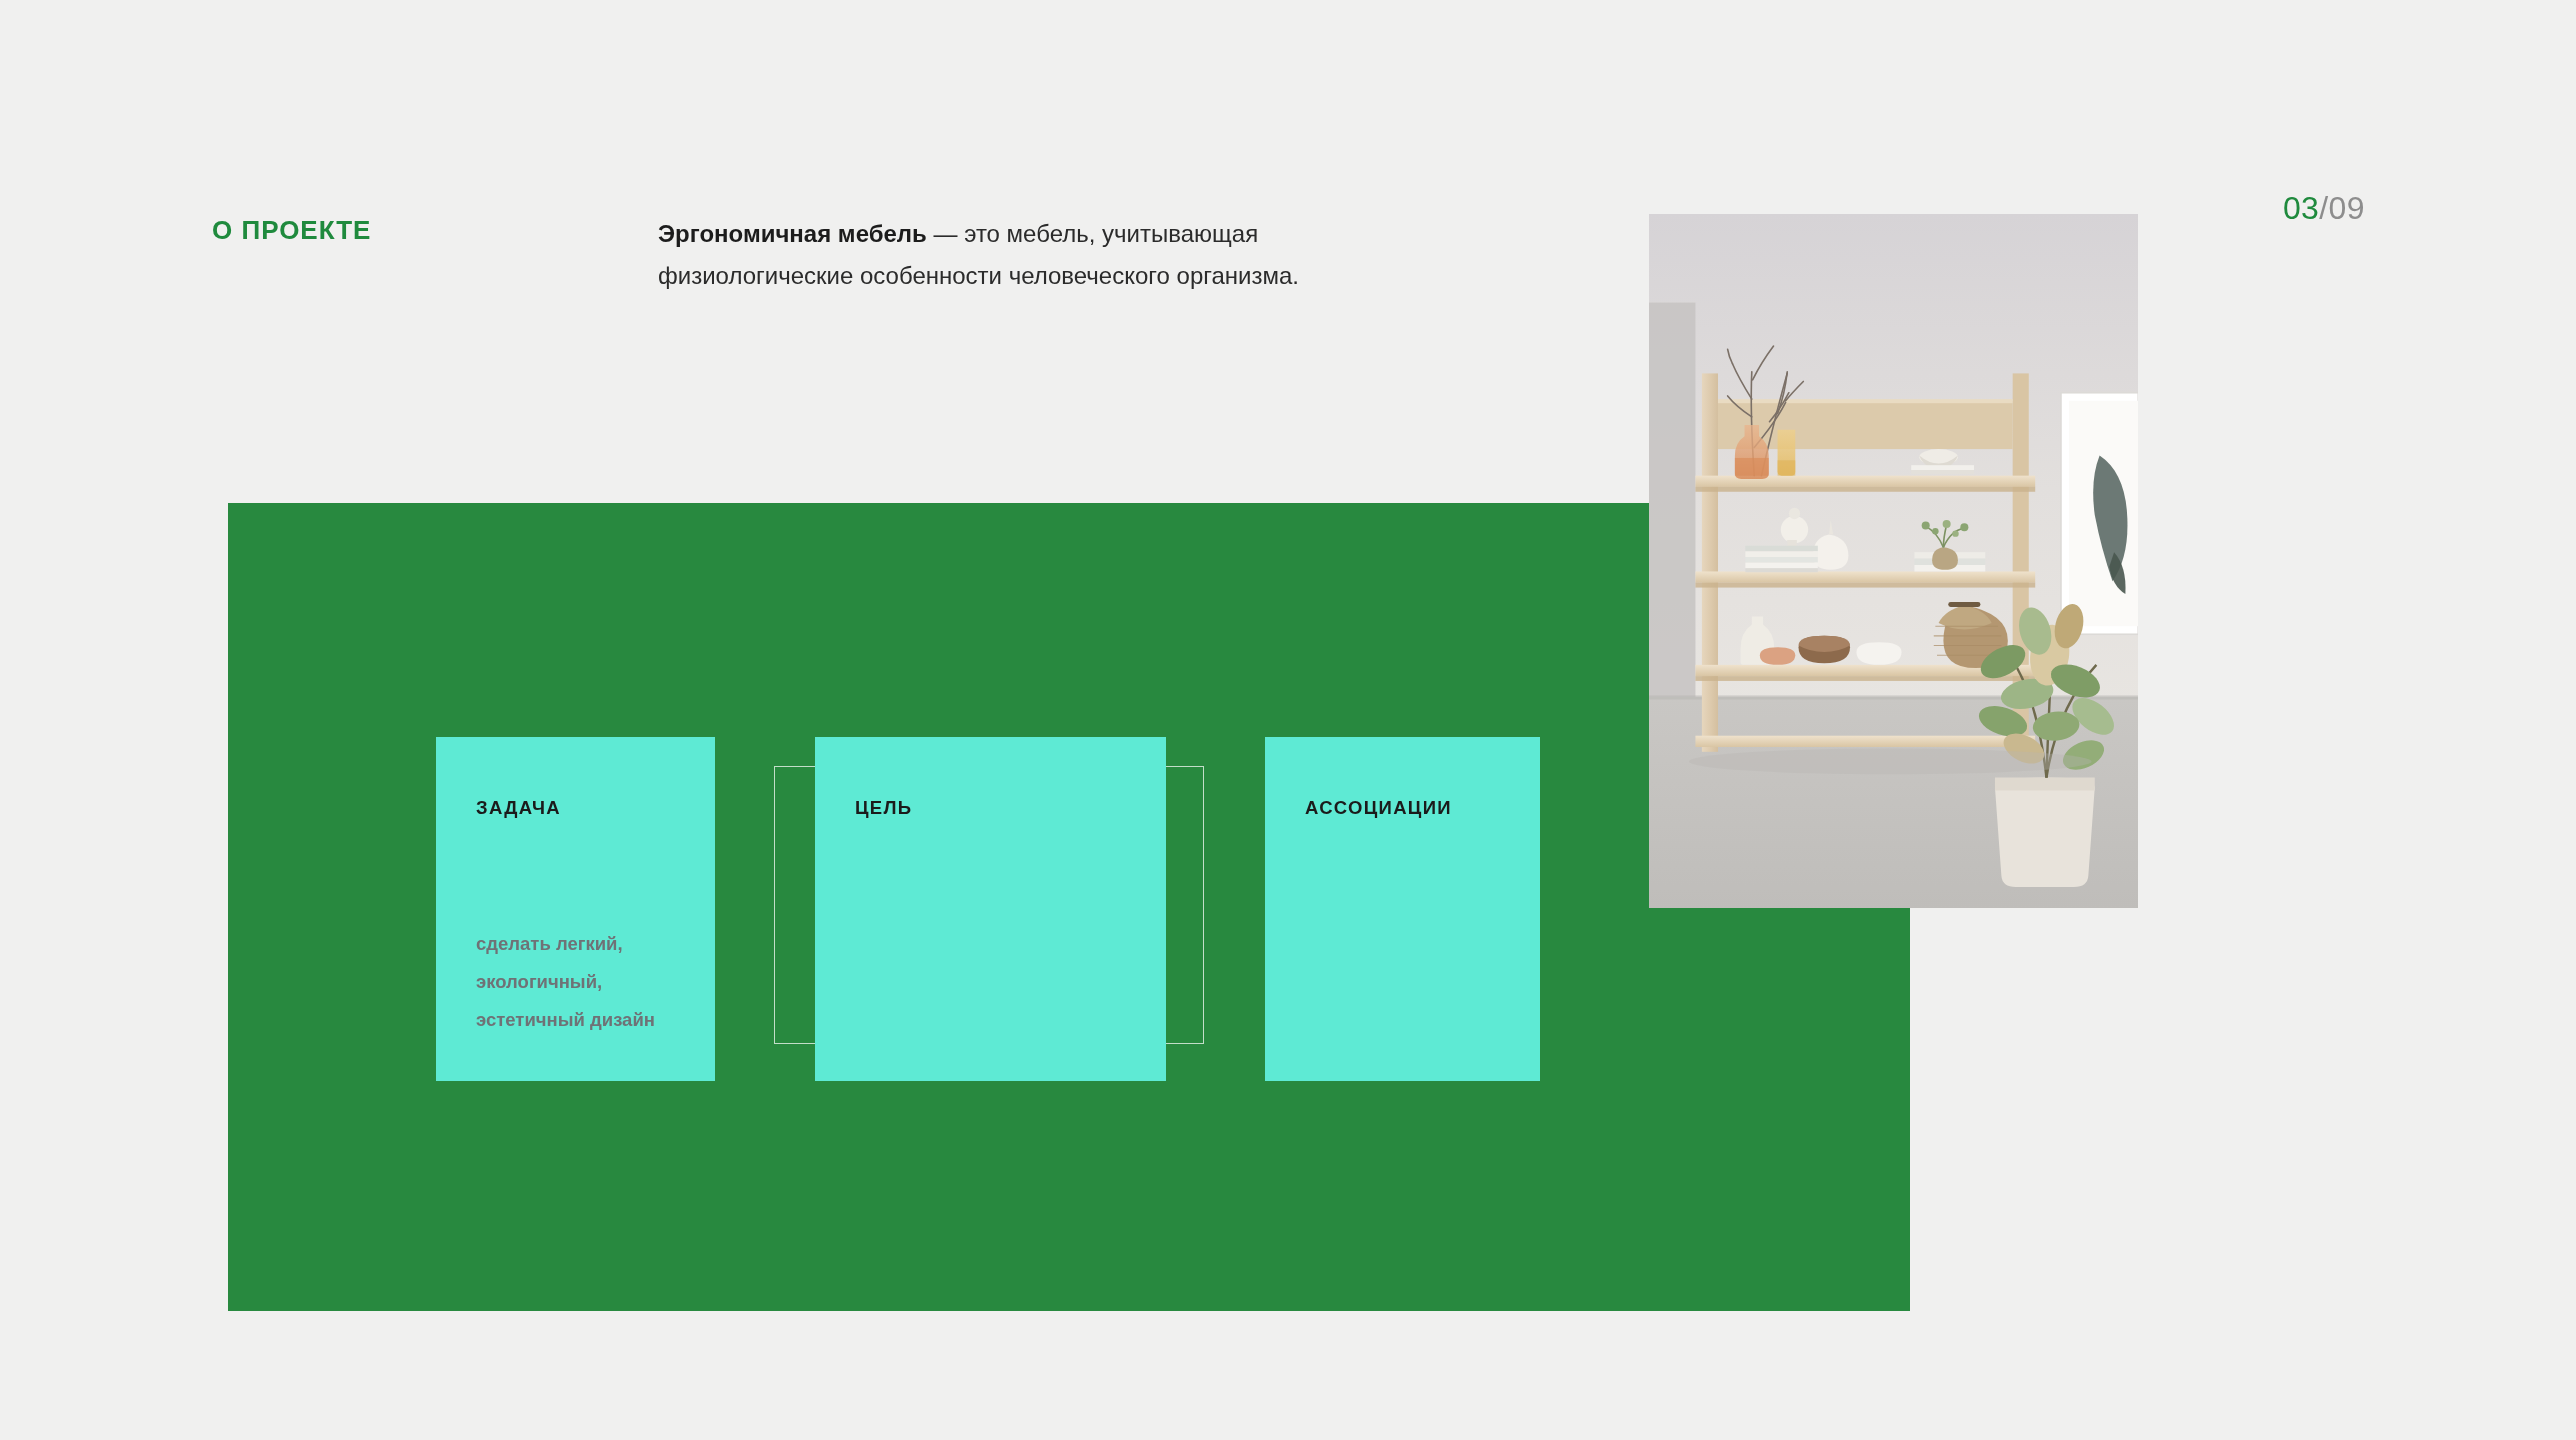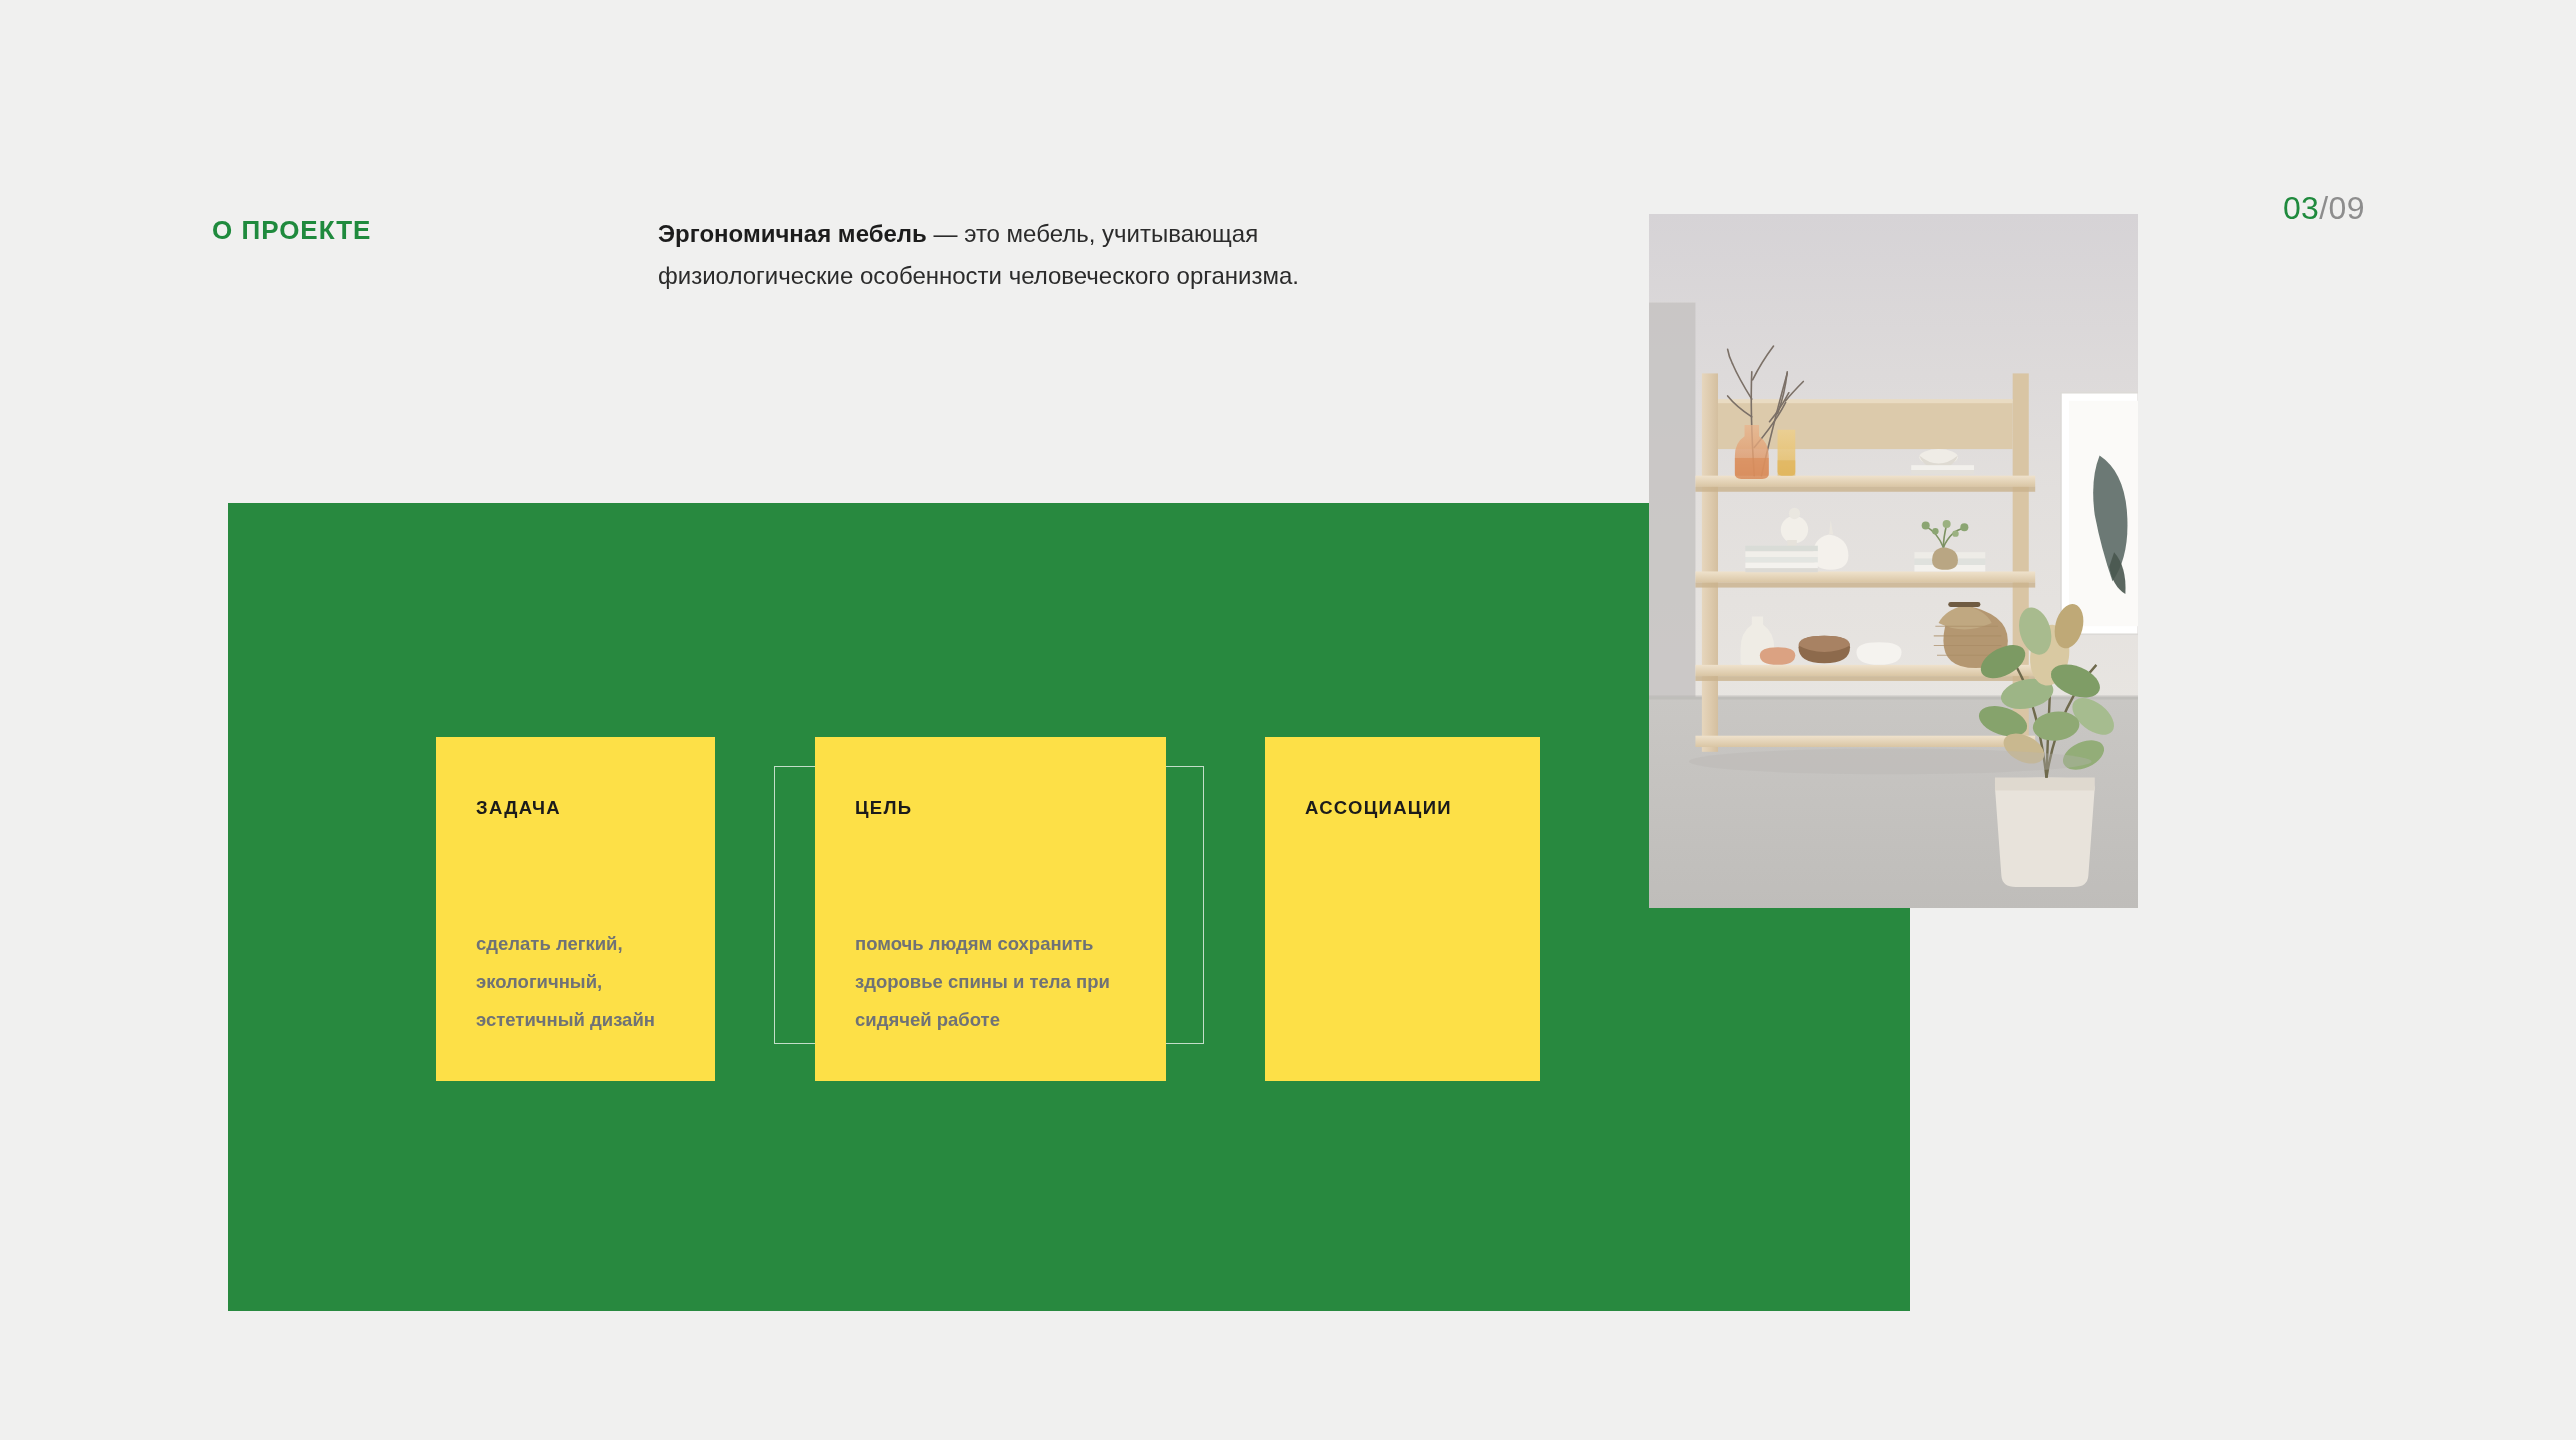--- a/index.html
+++ b/index.html
@@ -44,21 +44,21 @@
   
   #outline-rect{
     position:absolute; left:774px; top:766px;
     width:430px; height:278px;
     border:1.6px solid rgba(255,255,255,.72);
     background:transparent;
   }
 
   
   .card{
-    position:absolute; background:#fde047;
+    position:absolute; background:#5eead4;
     display:flex; flex-direction:column;padding-left:24px;
   }
   .card .card-title{
     position:absolute; left:40px; top:60px;
     font-size:18.5px; font-weight:700; letter-spacing:1.3px;
     color:#1b1b1b; white-space:nowrap;
   }
   .card .card-body{
     position:absolute; left:40px; bottom:42px; right:19.3px;
     font-size:18.5px; line-height:38px; color:#6f7276; font-weight:700;
@@ -89,21 +89,20 @@
 
 <div id="outline-rect"></div>
 
 <div class="card" id="card-zadacha">
   <div class="card-title">ЗАДАЧА</div>
   <div class="card-body">сделать легкий, экологичный, эстетичный дизайн</div>
 </div>
 
 <div class="card" id="card-cel">
   <div class="card-title">ЦЕЛЬ</div>
-  <div class="card-body">помочь людям сохранить здоровье спины  и тела при сидячей работе</div>
 </div>
 
 <div class="card" id="card-associacii">
   <div class="card-title">АССОЦИАЦИИ</div>
 </div>
 
 <div id="photo">
   <svg viewBox="0 0 608 862" preserveAspectRatio="xMidYMid slice">
     <defs>
       <linearGradient id="wallG" x1="0" y1="0" x2="0" y2="1">

